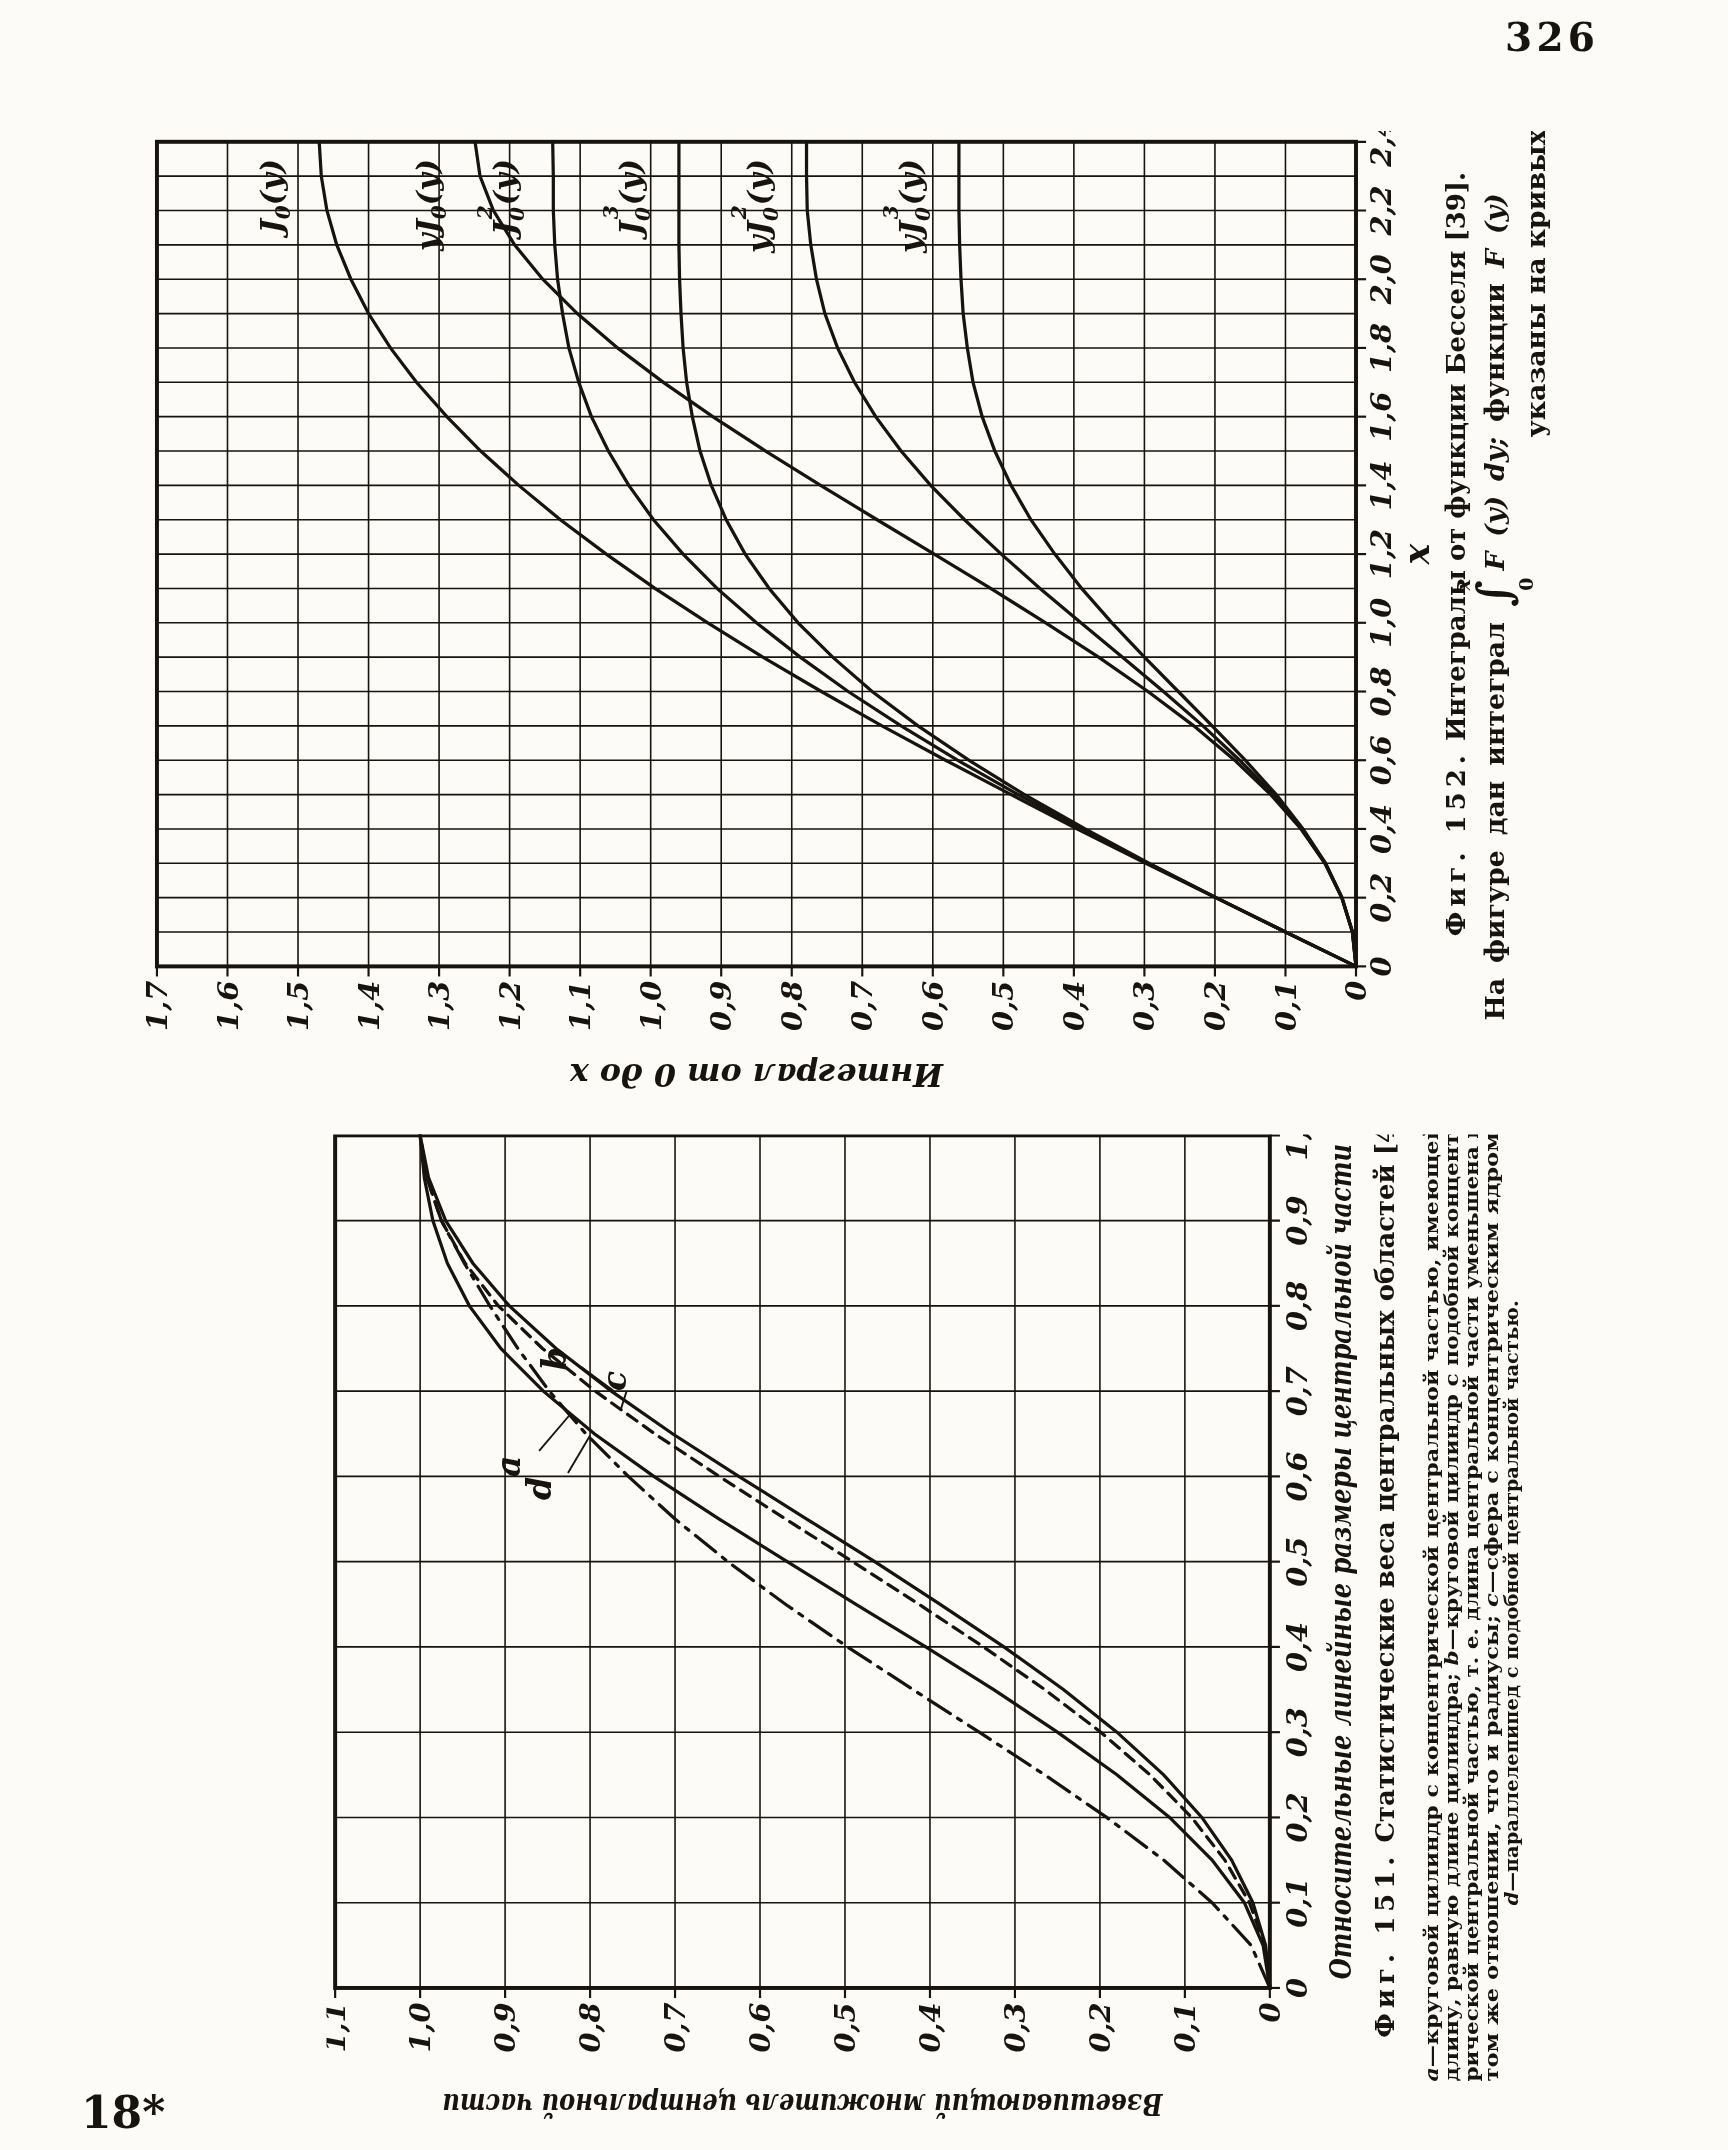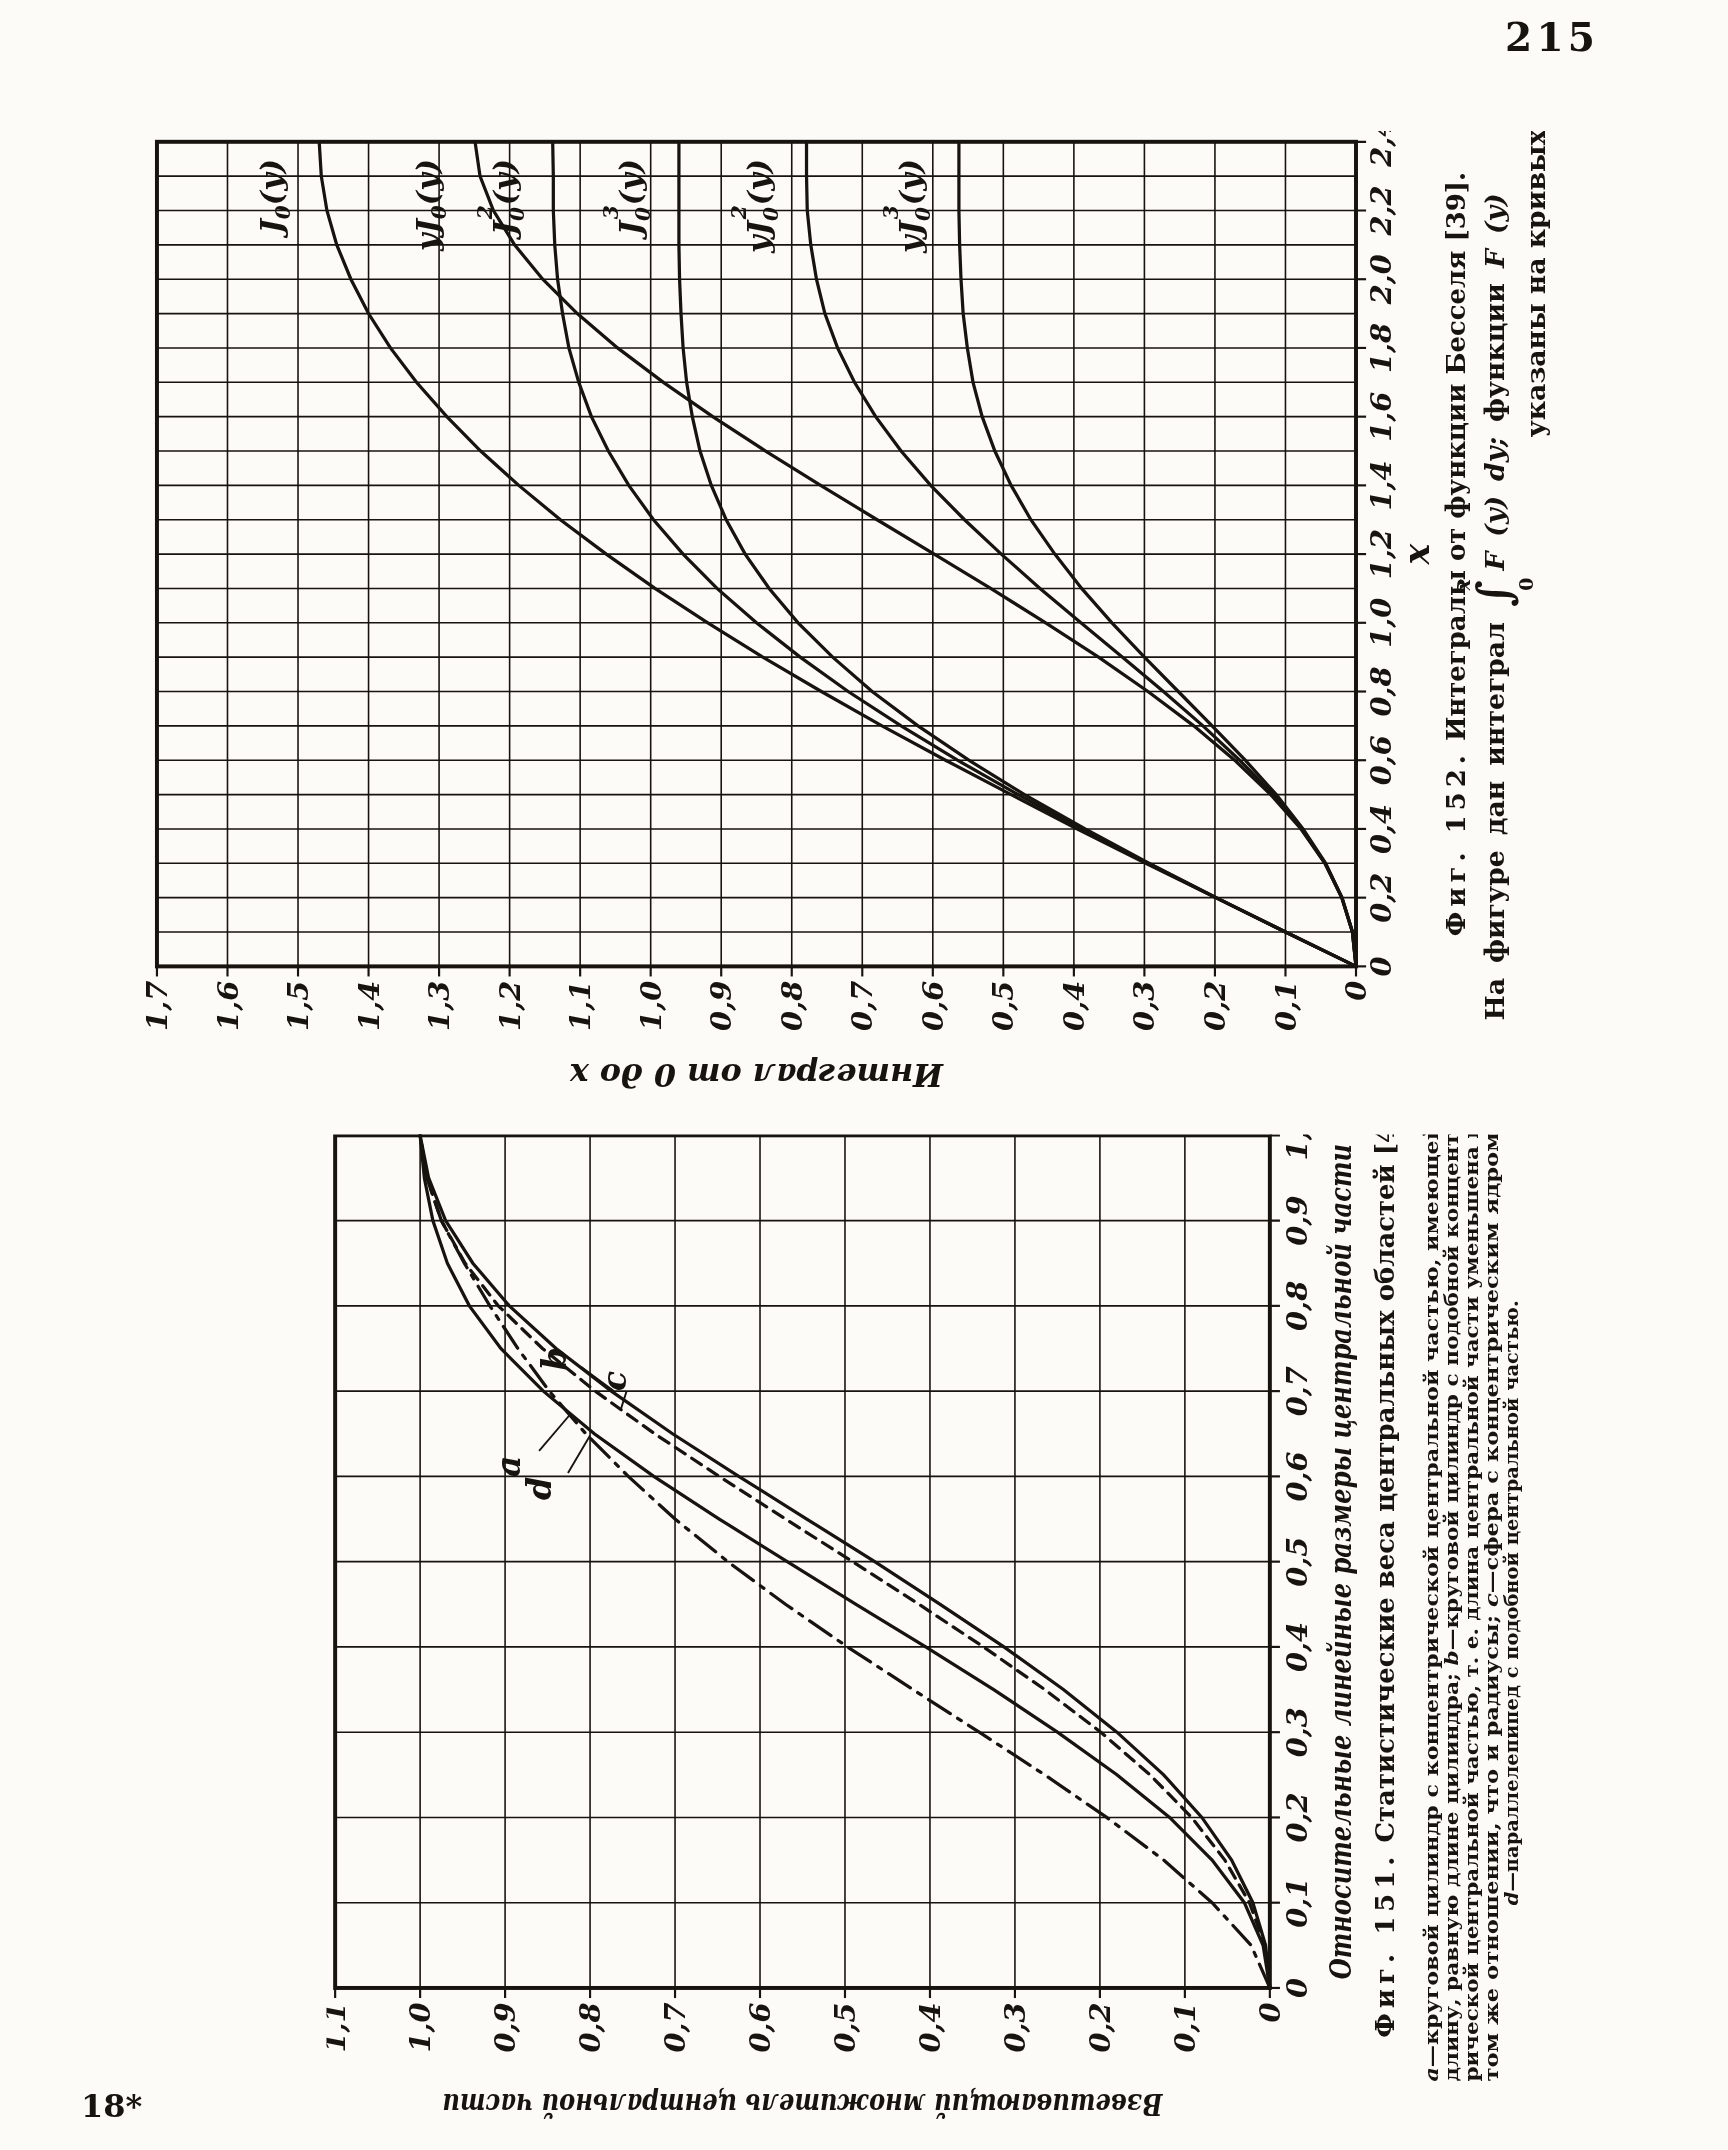--- a/index.html
+++ b/index.html
@@ -8,38 +8,38 @@
     position:relative; width:1729px; height:2151px;
     background:var(--paper); overflow:hidden;
     font-family:"DejaVu Serif", serif; color:var(--ink);
   }
   .page-number {
     position:absolute; top:14.4px; left:1505px;
     font-size:39px; font-weight:700; letter-spacing:4.3px;
   }
   .footer-mark {
     position:absolute; top:2087px; left:81px;
-    font-size:32px; font-weight:700;
+    font-size:44px; font-weight:700;
   }
   .rotfig { position:absolute; transform:rotate(-90deg); }
   .rotfig svg { display:block; }
   svg text { font-family:"DejaVu Serif", serif; fill:var(--ink); }
   .tick   { font-style:italic; font-weight:700; font-size:40px; }
   .curveletter { font-style:italic; font-weight:700; font-size:46px; }
   .clabel { font-style:italic; font-weight:700; font-size:42px; }
   .clabel-small { font-style:italic; font-weight:700; font-size:28px; }
   .axtitle { font-style:italic; font-weight:700; }
   .caption { font-weight:700; }
   .notes { font-weight:700; }
 </style>
 </head>
 <body>
 
 <div class="page">
-  <div class="page-number">215</div>
+  <div class="page-number">326</div>
 
   <figure class="rotfig" id="wrap152" style="left:373px; top:-96px; margin:0">
     <svg id="svg152" width="965" height="1419" viewBox="0 0 1340 1970">
         <g stroke="#17130e" stroke-width="2.2">
           <line x1="227.70833333333334" y1="15" x2="227.70833333333334" y2="1680"></line>
           <line x1="275.4166666666667" y1="15" x2="275.4166666666667" y2="1680"></line>
           <line x1="323.125" y1="15" x2="323.125" y2="1680"></line>
           <line x1="370.83333333333337" y1="15" x2="370.83333333333337" y2="1680"></line>
           <line x1="418.54166666666663" y1="15" x2="418.54166666666663" y2="1680"></line>
           <line x1="466.25" y1="15" x2="466.25" y2="1680"></line>

